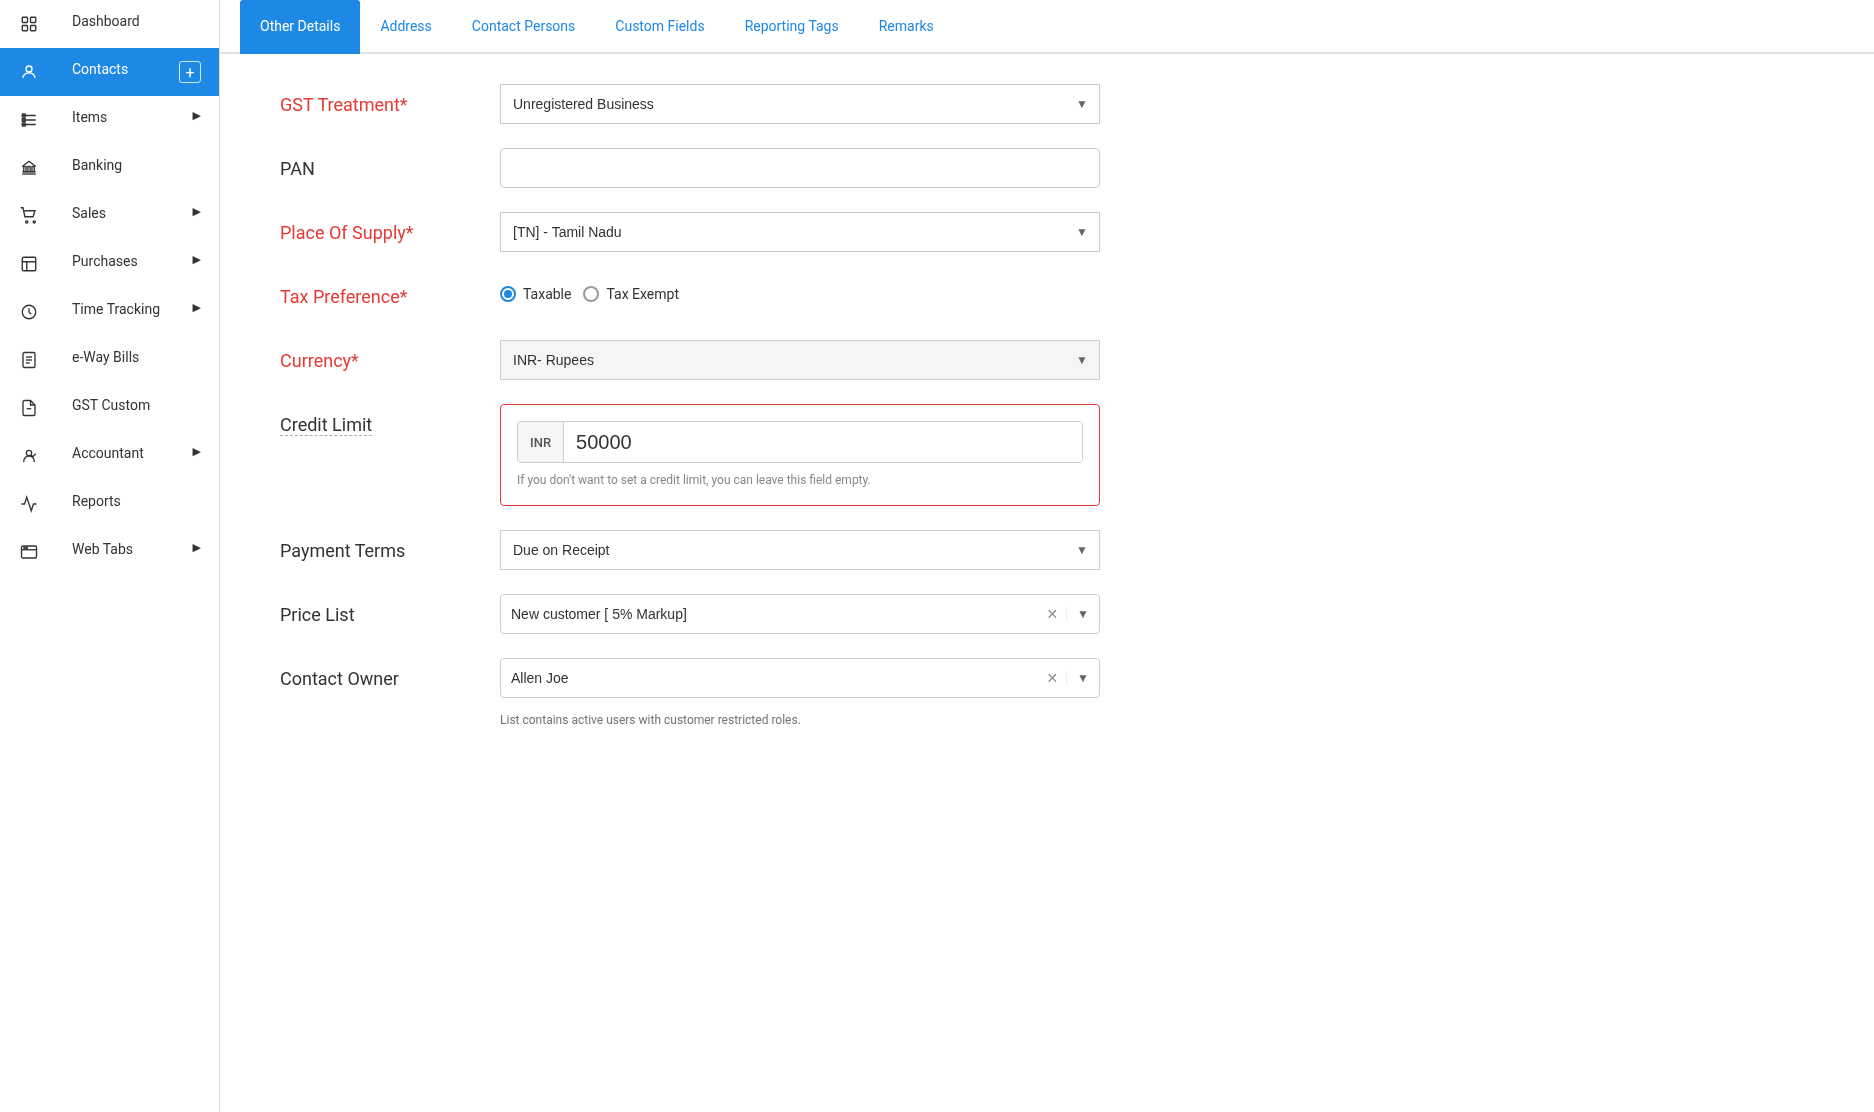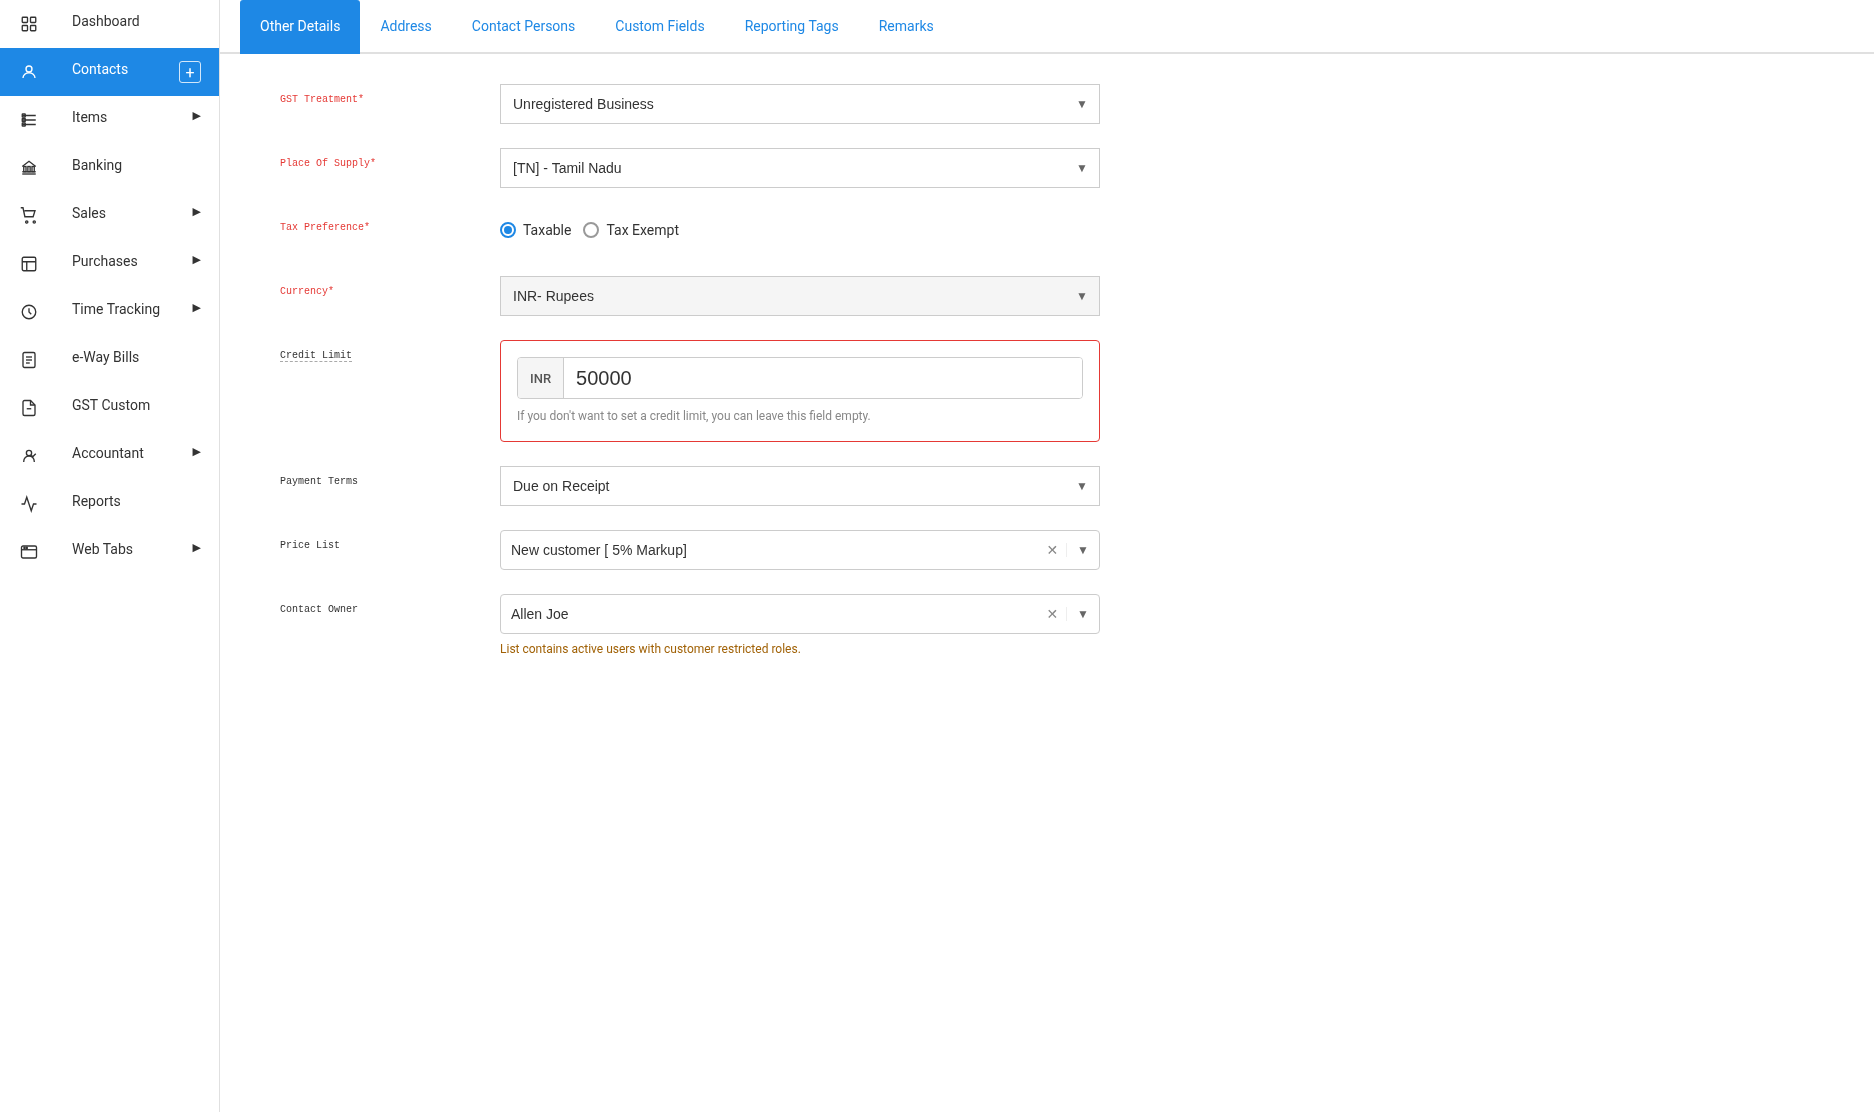--- a/index.html
+++ b/index.html
@@ -18,21 +18,21 @@
 
     
     .tab-bar { display: flex; align-items: center; border-bottom: 2px solid #e0e0e0; padding: 0 20px; background: #fff; flex-shrink: 0; gap: 0; }
     .tab { padding: 18px 20px; cursor: pointer; font-size: 14px; font-weight: 400; color: #1e88e5; border-bottom: 2px solid transparent; margin-bottom: -2px; white-space: nowrap; }
     .tab.active { background: #1e88e5; color: #fff; border-radius: 3px 3px 0 0; border-bottom-color: #1e88e5; }
 
     
     .form-area { flex: 1; overflow-y: auto; padding: 30px 60px 40px 60px; background: #fff; }
 
     .form-row { display: flex; align-items: flex-start; margin-bottom: 24px; min-height: 40px; }
-    .form-label { width: 220px; flex-shrink: 0; padding-top: 10px; font-size: 10px; color: #333; font-weight: 400; font-family: Liberation Mono, monospace; }
+    .form-label { width: 220px; flex-shrink: 0; padding-top: 10px; font-size: 18px; color: #333; font-weight: 400; }
     .form-label.required { color: #e53935; }
     .form-control { flex: 1; max-width: 600px; }
 
     
     .input-field { width: 100%; height: 40px; border: 1px solid #ccc; border-radius: 4px; padding: 0 12px; font-size: 14px; color: #333; background: #fff; outline: none; }
 
     .select-wrap { position: relative; }
     .select-field { width: 100%; height: 40px; border: 1px solid #ccc; border-radius: 0; padding: 0 12px; font-size: 14px; color: #333; background: #fff; outline: none; appearance: none; cursor: pointer; }
     .select-arrow { position: absolute; right: 12px; top: 50%; transform: translateY(-50%); color: #666; pointer-events: none; font-size: 12px; }
 
@@ -50,21 +50,21 @@
     .credit-input { flex: 1; height: 40px; border: none; padding: 0 12px; font-size: 20px; color: #333; outline: none; }
     .credit-hint { font-size: 12px; color: #888; line-height: 1.5; }
     .credit-label-dashed { border-bottom: 1.5px dashed #aaa; display: inline-block; }
 
     
     .select-with-x { display: flex; align-items: center; border: 1px solid #ccc; border-radius: 4px; background: #fff; height: 40px; overflow: hidden; }
     .select-with-x select { flex: 1; height: 40px; border: none; padding: 0 10px; font-size: 14px; color: #333; background: transparent; outline: none; appearance: none; cursor: pointer; }
     .select-x-btn { padding: 0 8px; color: #888; cursor: pointer; font-size: 14px; display: flex; align-items: center; }
     .select-down-btn { padding: 0 10px; color: #666; font-size: 12px; display: flex; align-items: center; border-left: 1px solid #eee; }
 
-    .hint-text { font-size: 12px; color: #a16207; margin-top: 8px; }
+    .hint-text { font-size: 12px; color: #737373; margin-top: 15px; }
 
     
     .icon svg { width: 18px; height: 18px; }
   </style>
 </head>
 <body>
 
 <nav class="sidebar">
 
   <div class="sidebar-item">
@@ -228,20 +228,26 @@
         <select class="select-field">
           <option>Unregistered Business</option>
           <option>Registered Business</option>
           <option>Consumer</option>
           <option>Overseas</option>
         </select>
         <span class="select-arrow">▼</span>
       </div>
     </div>
 
+    <div class="form-row">
+      <label class="form-label">PAN</label>
+      <div class="form-control">
+        <input type="text" class="input-field" value="" style="">
+      </div>
+    </div>
 
     <div class="form-row">
       <label class="form-label required">Place Of Supply*</label>
       <div class="form-control select-wrap">
         <select class="select-field">
           <option>[TN] - Tamil Nadu</option>
           <option>[MH] - Maharashtra</option>
           <option>[DL] - Delhi</option>
           <option>[KA] - Karnataka</option>
         </select>

